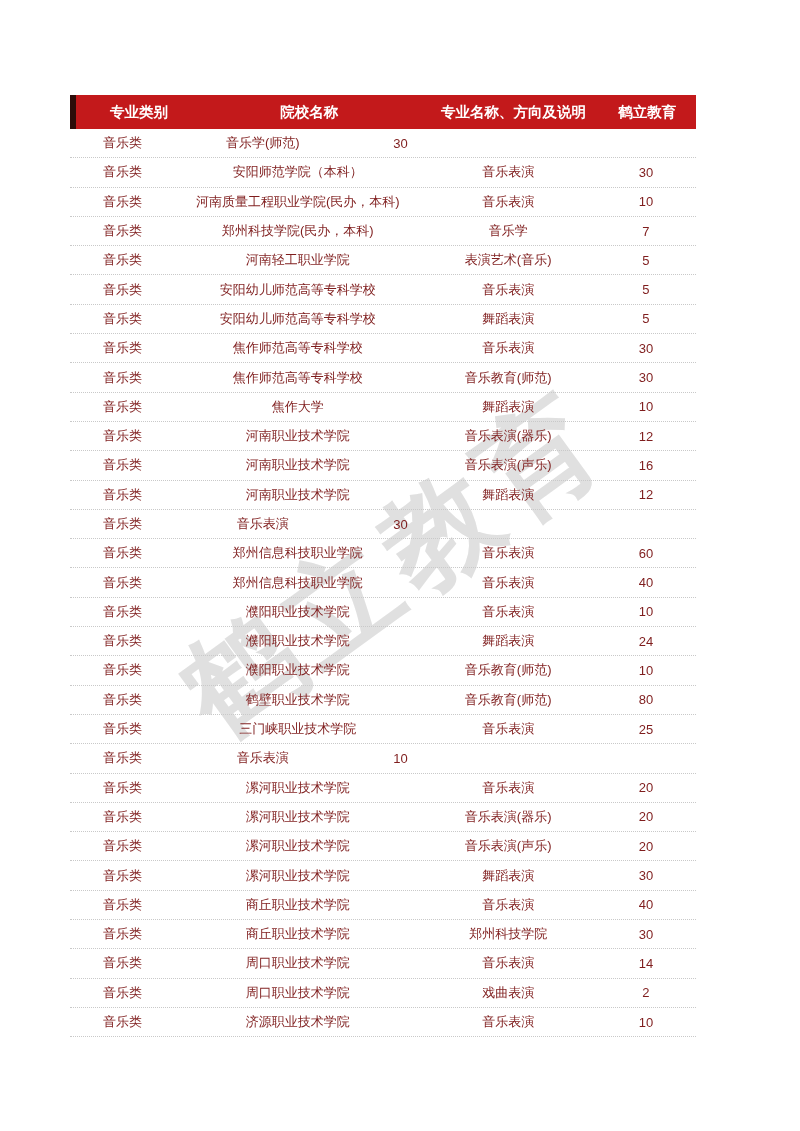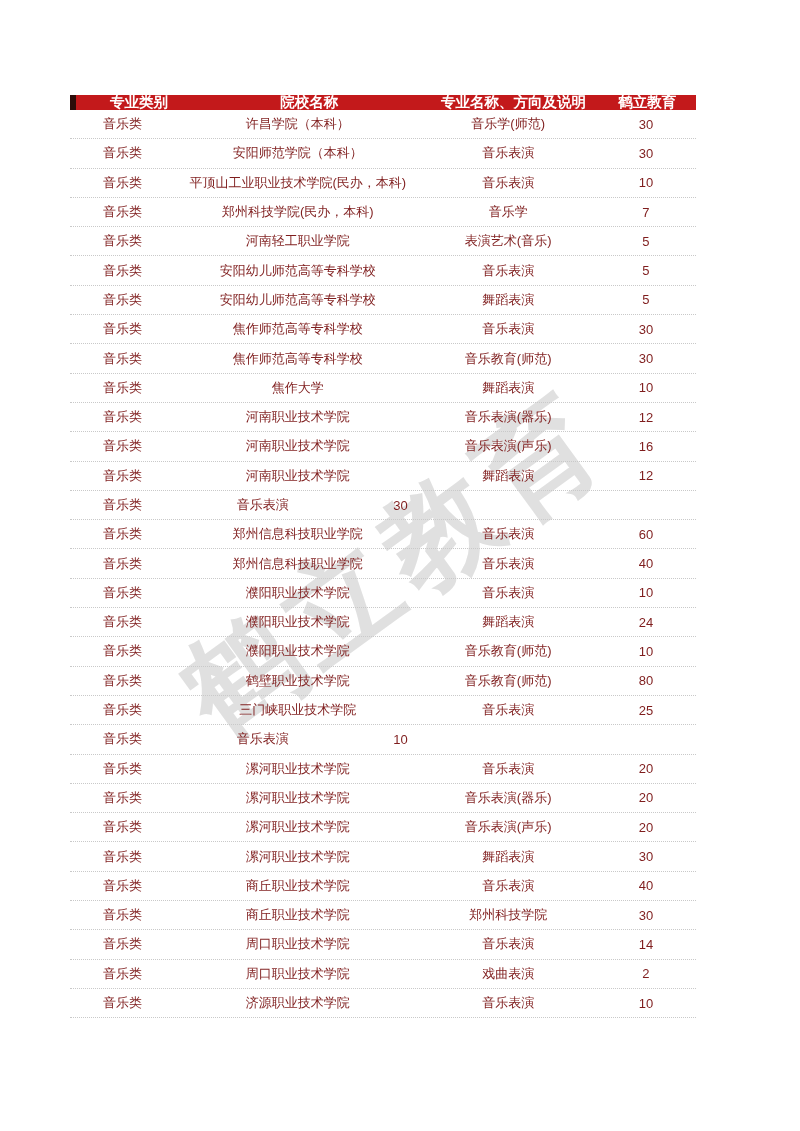--- a/index.html
+++ b/index.html
@@ -30,21 +30,21 @@
   }
   .table-wrap {
     position: absolute;
     left: 70px; top: 95px;
     width: 626px;
     z-index: 2;
   }
   .thead {
     display: flex;
     align-items: center;
-    height: 15px;
+    height: 34px;
     color: #ffffff;
     font-weight: bold;
     font-size: 14.5px;
     border-left: 6px solid #2e0c09;
     box-sizing: border-box;
     padding-left: 12px;
   }
   .th, .td {
     text-align: center;
     box-sizing: border-box;
@@ -75,35 +75,34 @@
   <div class="table-wrap">
     <div class="thead" style="background: rgb(195, 25, 27); color: rgb(255, 255, 255);">
       <div class="th c1">专业类别</div>
       <div class="th c2">院校名称</div>
       <div class="th c3">专业名称、方向及说明</div>
       <div class="th c4">鹤立教育</div>
     </div>
     <div class="tbody" id="tbody">
   <div class="tr">
     <div class="td c1">音乐类</div>
-    <div class="td c2">许昌学院（本科）</div>
     <div class="td c3">音乐学(师范)</div>
     <div class="td c4">30</div>
   </div>
 
   <div class="tr">
     <div class="td c1">音乐类</div>
     <div class="td c2">安阳师范学院（本科）</div>
     <div class="td c3">音乐表演</div>
     <div class="td c4">30</div>
   </div>
 
   <div class="tr">
     <div class="td c1">音乐类</div>
-    <div class="td c2">平顶山工业职业技术学院(民办，本科)</div>
+    <div class="td c2">河南质量工程职业学院(民办，本科)</div>
     <div class="td c3">音乐表演</div>
     <div class="td c4">10</div>
   </div>
 
   <div class="tr">
     <div class="td c1">音乐类</div>
     <div class="td c2">郑州科技学院(民办，本科)</div>
     <div class="td c3">音乐学</div>
     <div class="td c4">7</div>
   </div>

